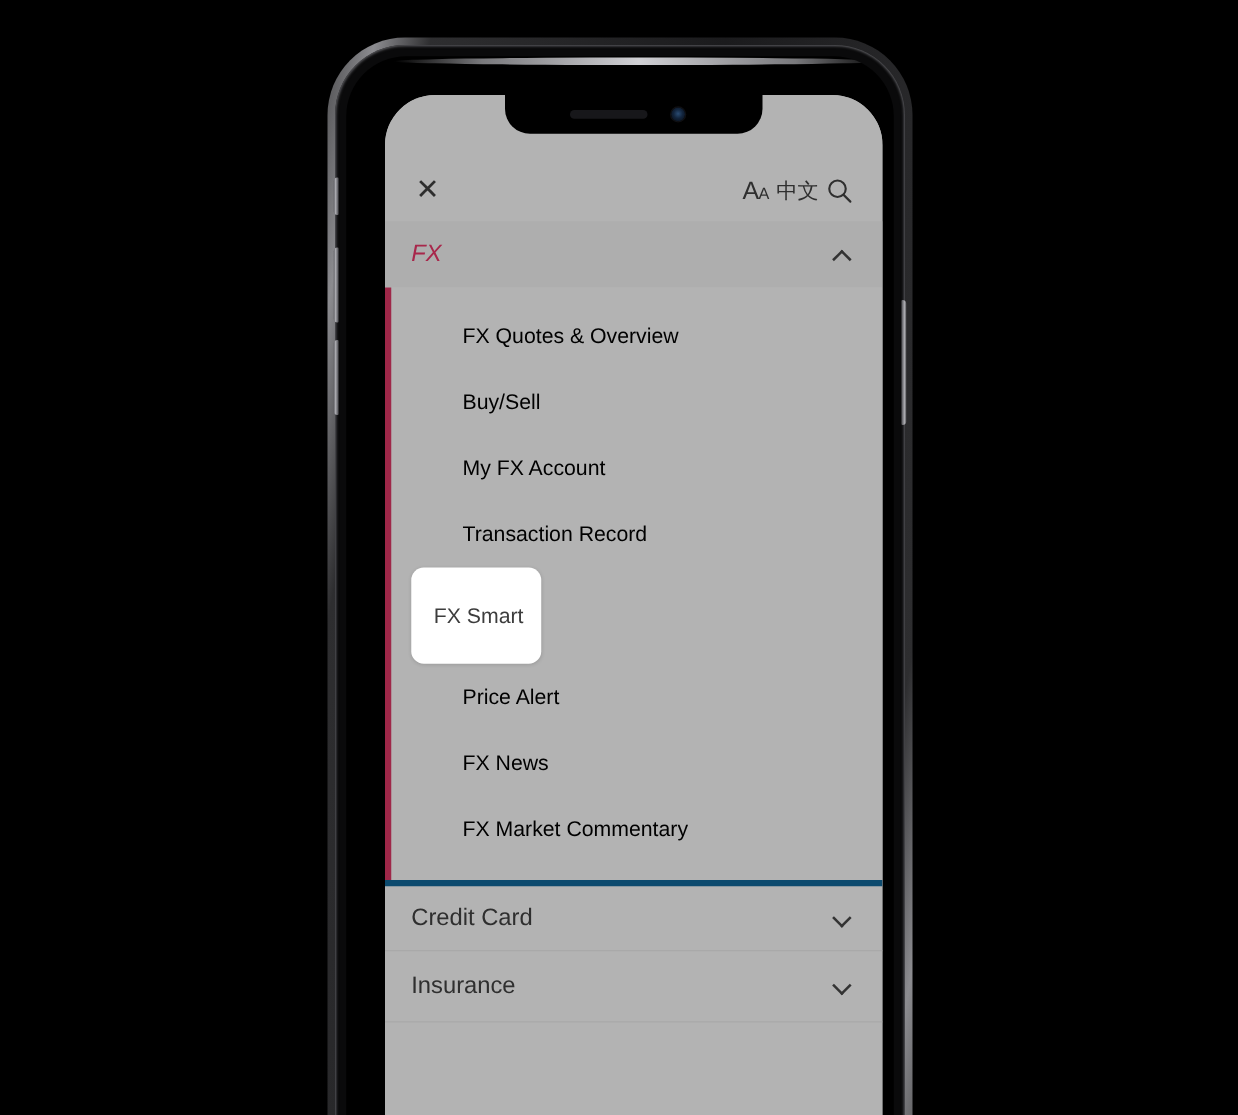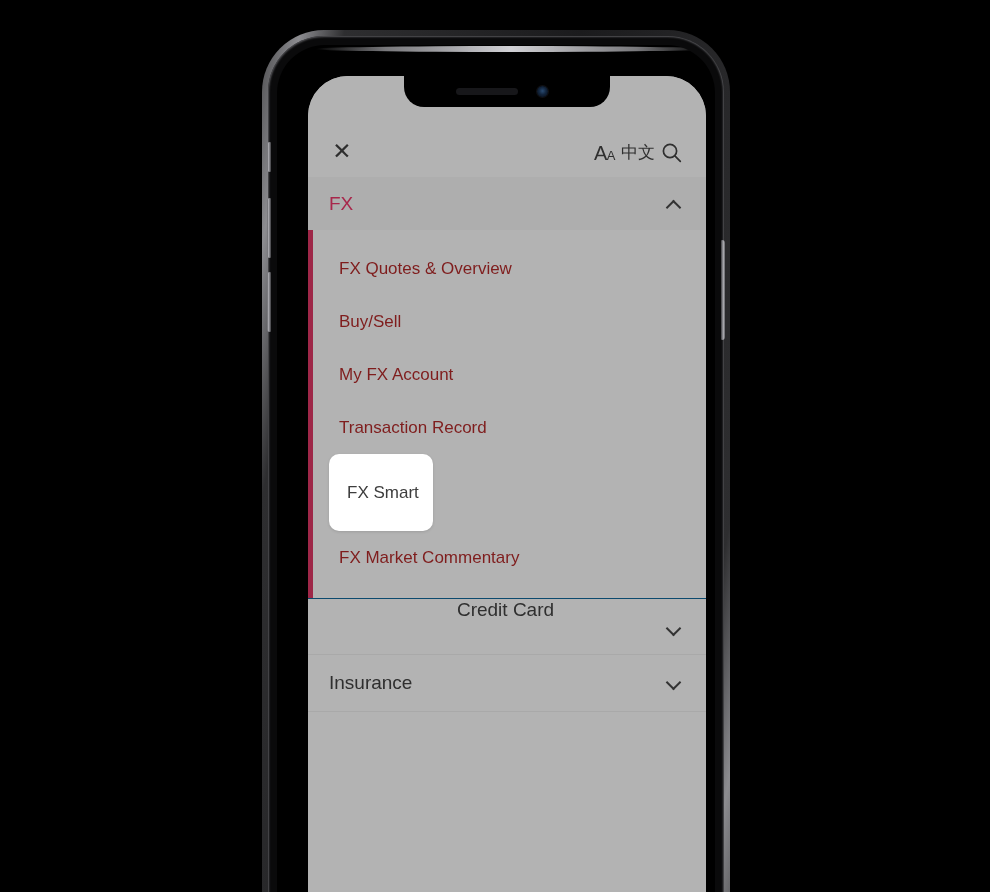--- a/index.html
+++ b/index.html
@@ -177,20 +177,21 @@
     background: #aeaeae;
     display: flex;
     align-items: center;
     padding: 0 24px 0 21px;
     box-sizing: border-box;
     cursor: pointer;
   }
   #fx-header-title {
     font-size: 19px;
     color: #a8274b;
+    font-style: italic;
   }
   .chev {
     margin-left: auto;
     width: 16px;
     height: 16px;
     position: relative;
   }
   .chev::before {
     content: "";
     position: absolute;
@@ -216,23 +217,23 @@
     left: 0;
     top: 0;
     bottom: 0;
     width: 5px;
     background: #9e2748;
   }
   .sub-item {
     height: 53px;
     display: flex;
     align-items: center;
-    padding-left: 31px;
+    padding-left: 62px;
     font-size: 17px;
-    color: #7f1d1d;
+    color: #000000;
     box-sizing: border-box;
     cursor: pointer;
   }
   .sub-item.highlighted {
     margin-left: 21px;
     padding-left: 18px;
     width: 104px;
     height: 77px;
     background: #ffffff;
     border-radius: 10px;
@@ -246,21 +247,21 @@
     height: 57px;
     display: flex;
     align-items: center;
     padding: 0 24px 0 21px;
     box-sizing: border-box;
     font-size: 19px;
     color: #2f2f2f;
     cursor: pointer;
     border-bottom: 1px solid #a9a9a9;
   }
-  .cat-row:first-child { border-top: 1px solid #0c4a6e; flex-direction: column; }
+  .cat-row:first-child { border-top: 5px solid #0c4a6e; }
 </style>
 </head>
 <body>
 
 <div id="device">
   <div id="device-inner">
     <div id="bezel">
 
       <div id="screen">
 
@@ -304,20 +305,26 @@
             <div class="sub-item">
               <span>My FX Account</span>
             </div>
             <div class="sub-item">
               <span>Transaction Record</span>
             </div>
             <div class="sub-item highlighted">
               <span>FX Smart</span>
             </div>
             <div class="sub-item">
+              <span>Price Alert</span>
+            </div>
+            <div class="sub-item">
+              <span>FX News</span>
+            </div>
+            <div class="sub-item">
               <span>FX Market Commentary</span>
             </div>
           </div>
 
           <div id="collapsed-list">
             <div class="cat-row">
               <span>Credit Card</span>
               <div class="chev down"></div>
             </div>
             <div class="cat-row">

